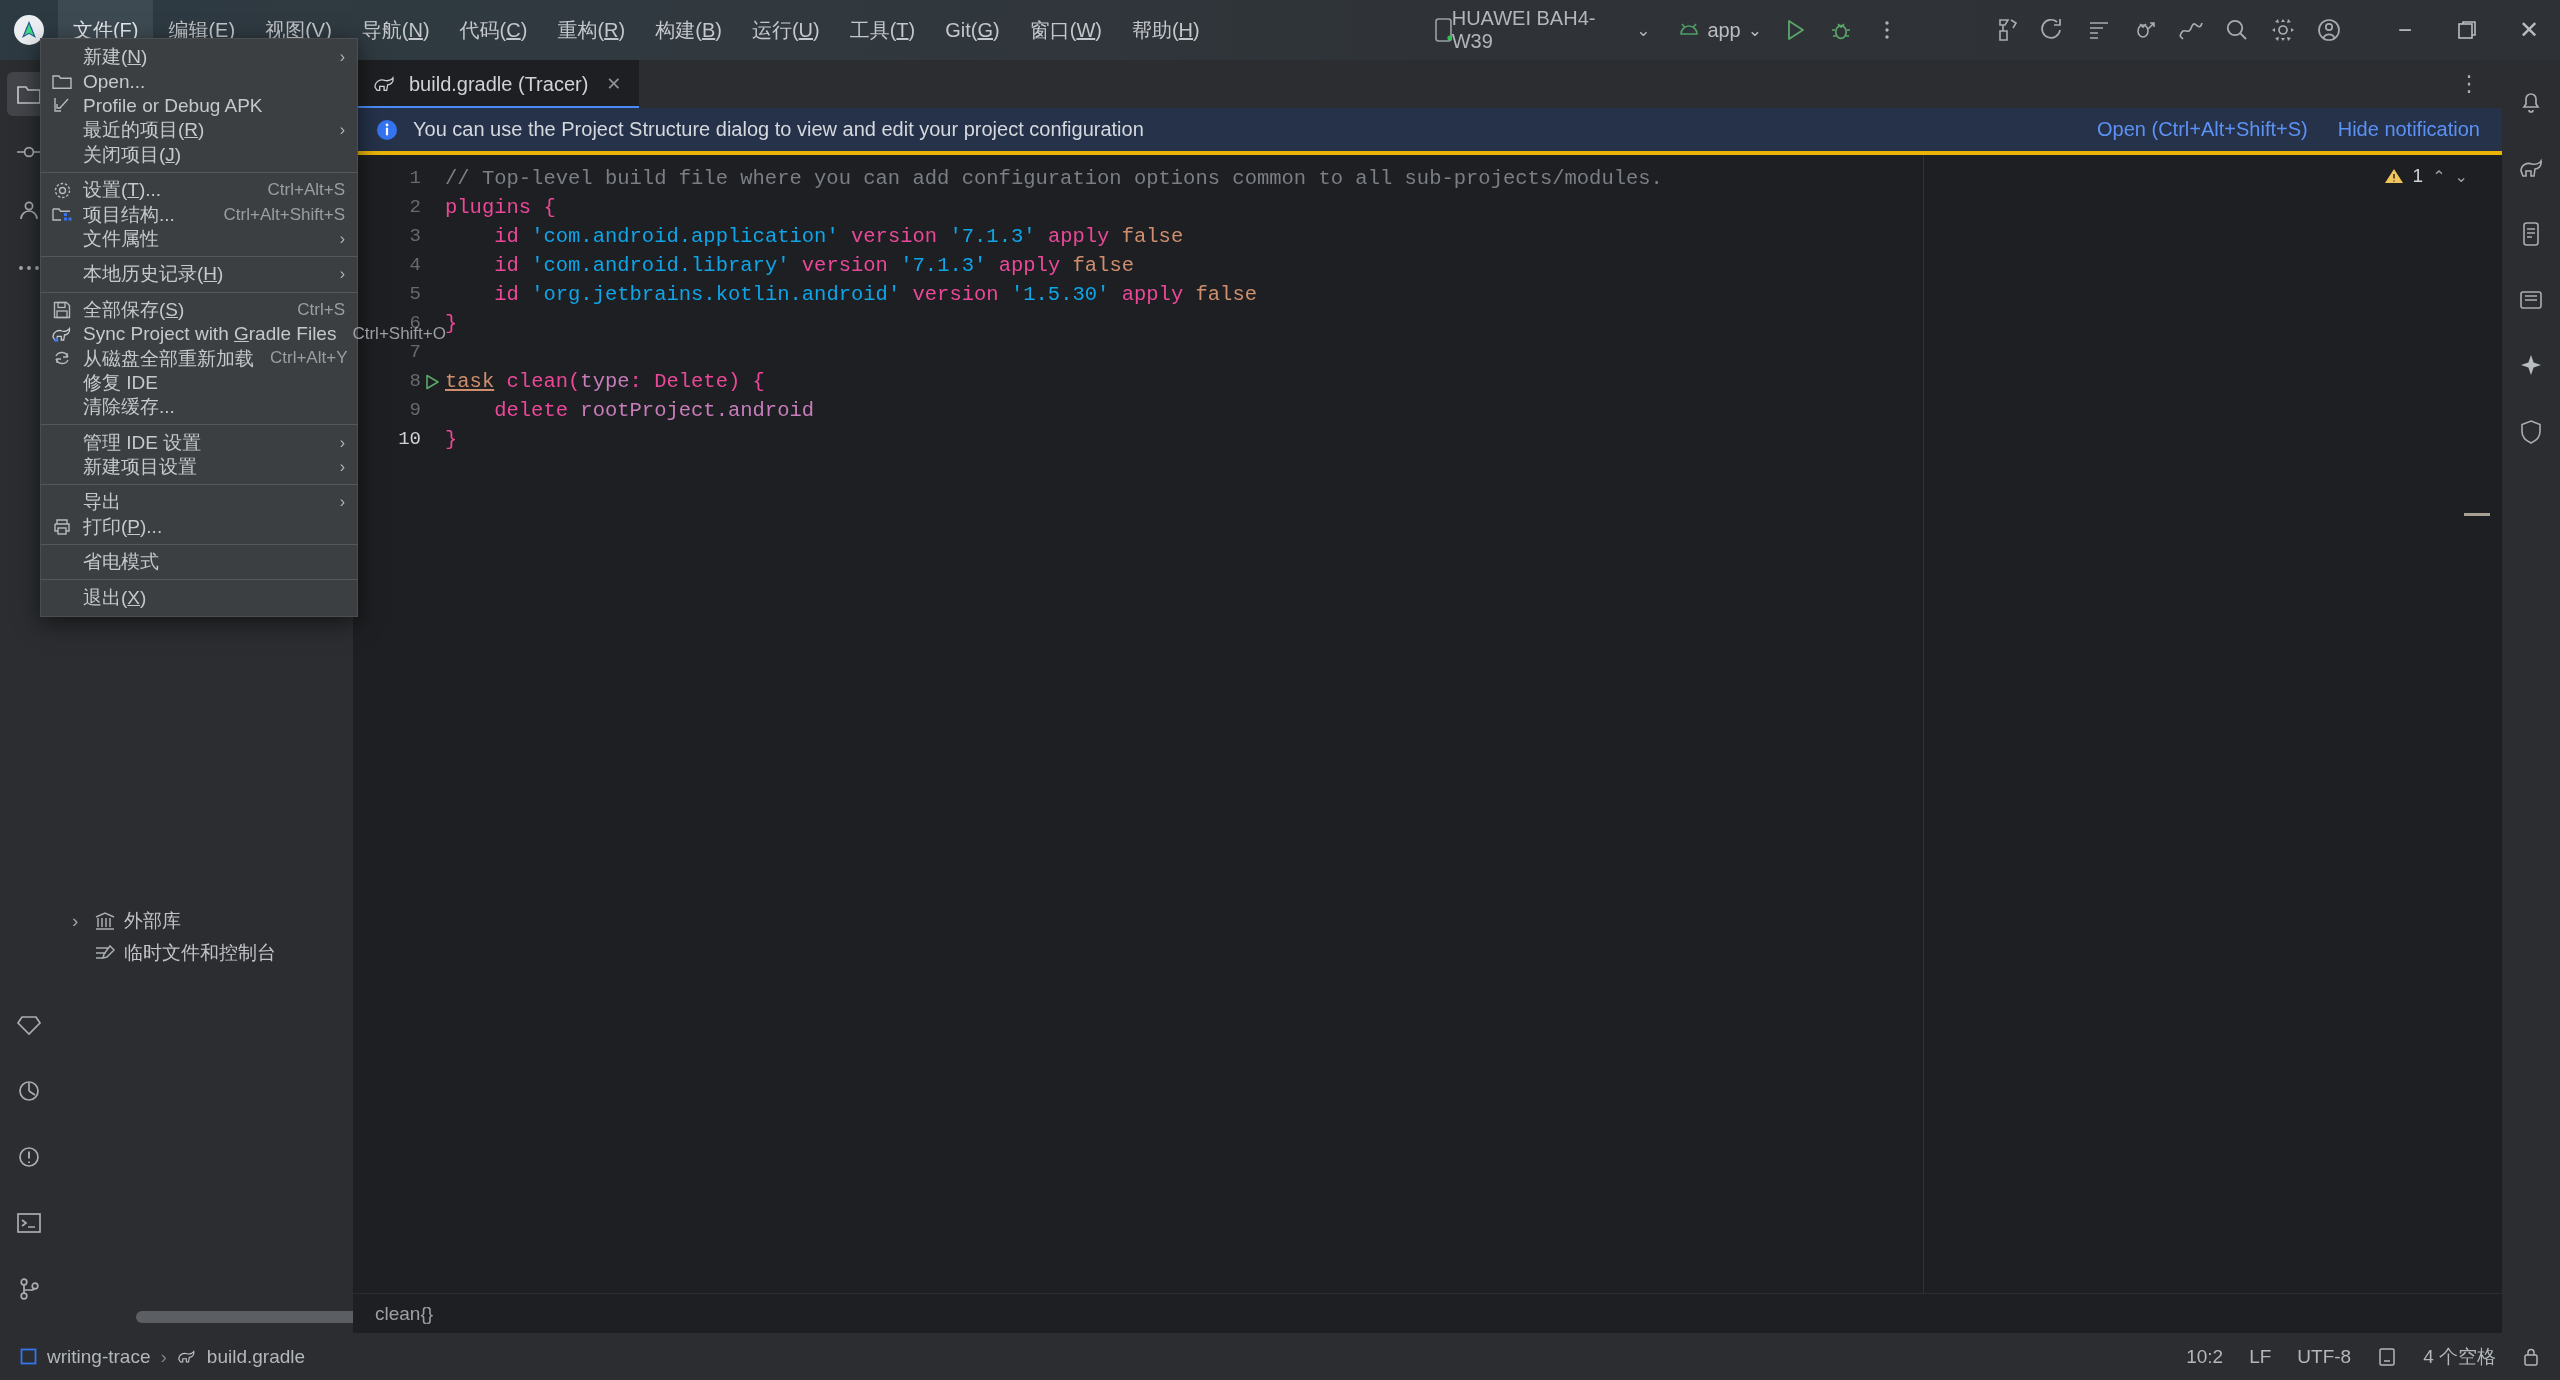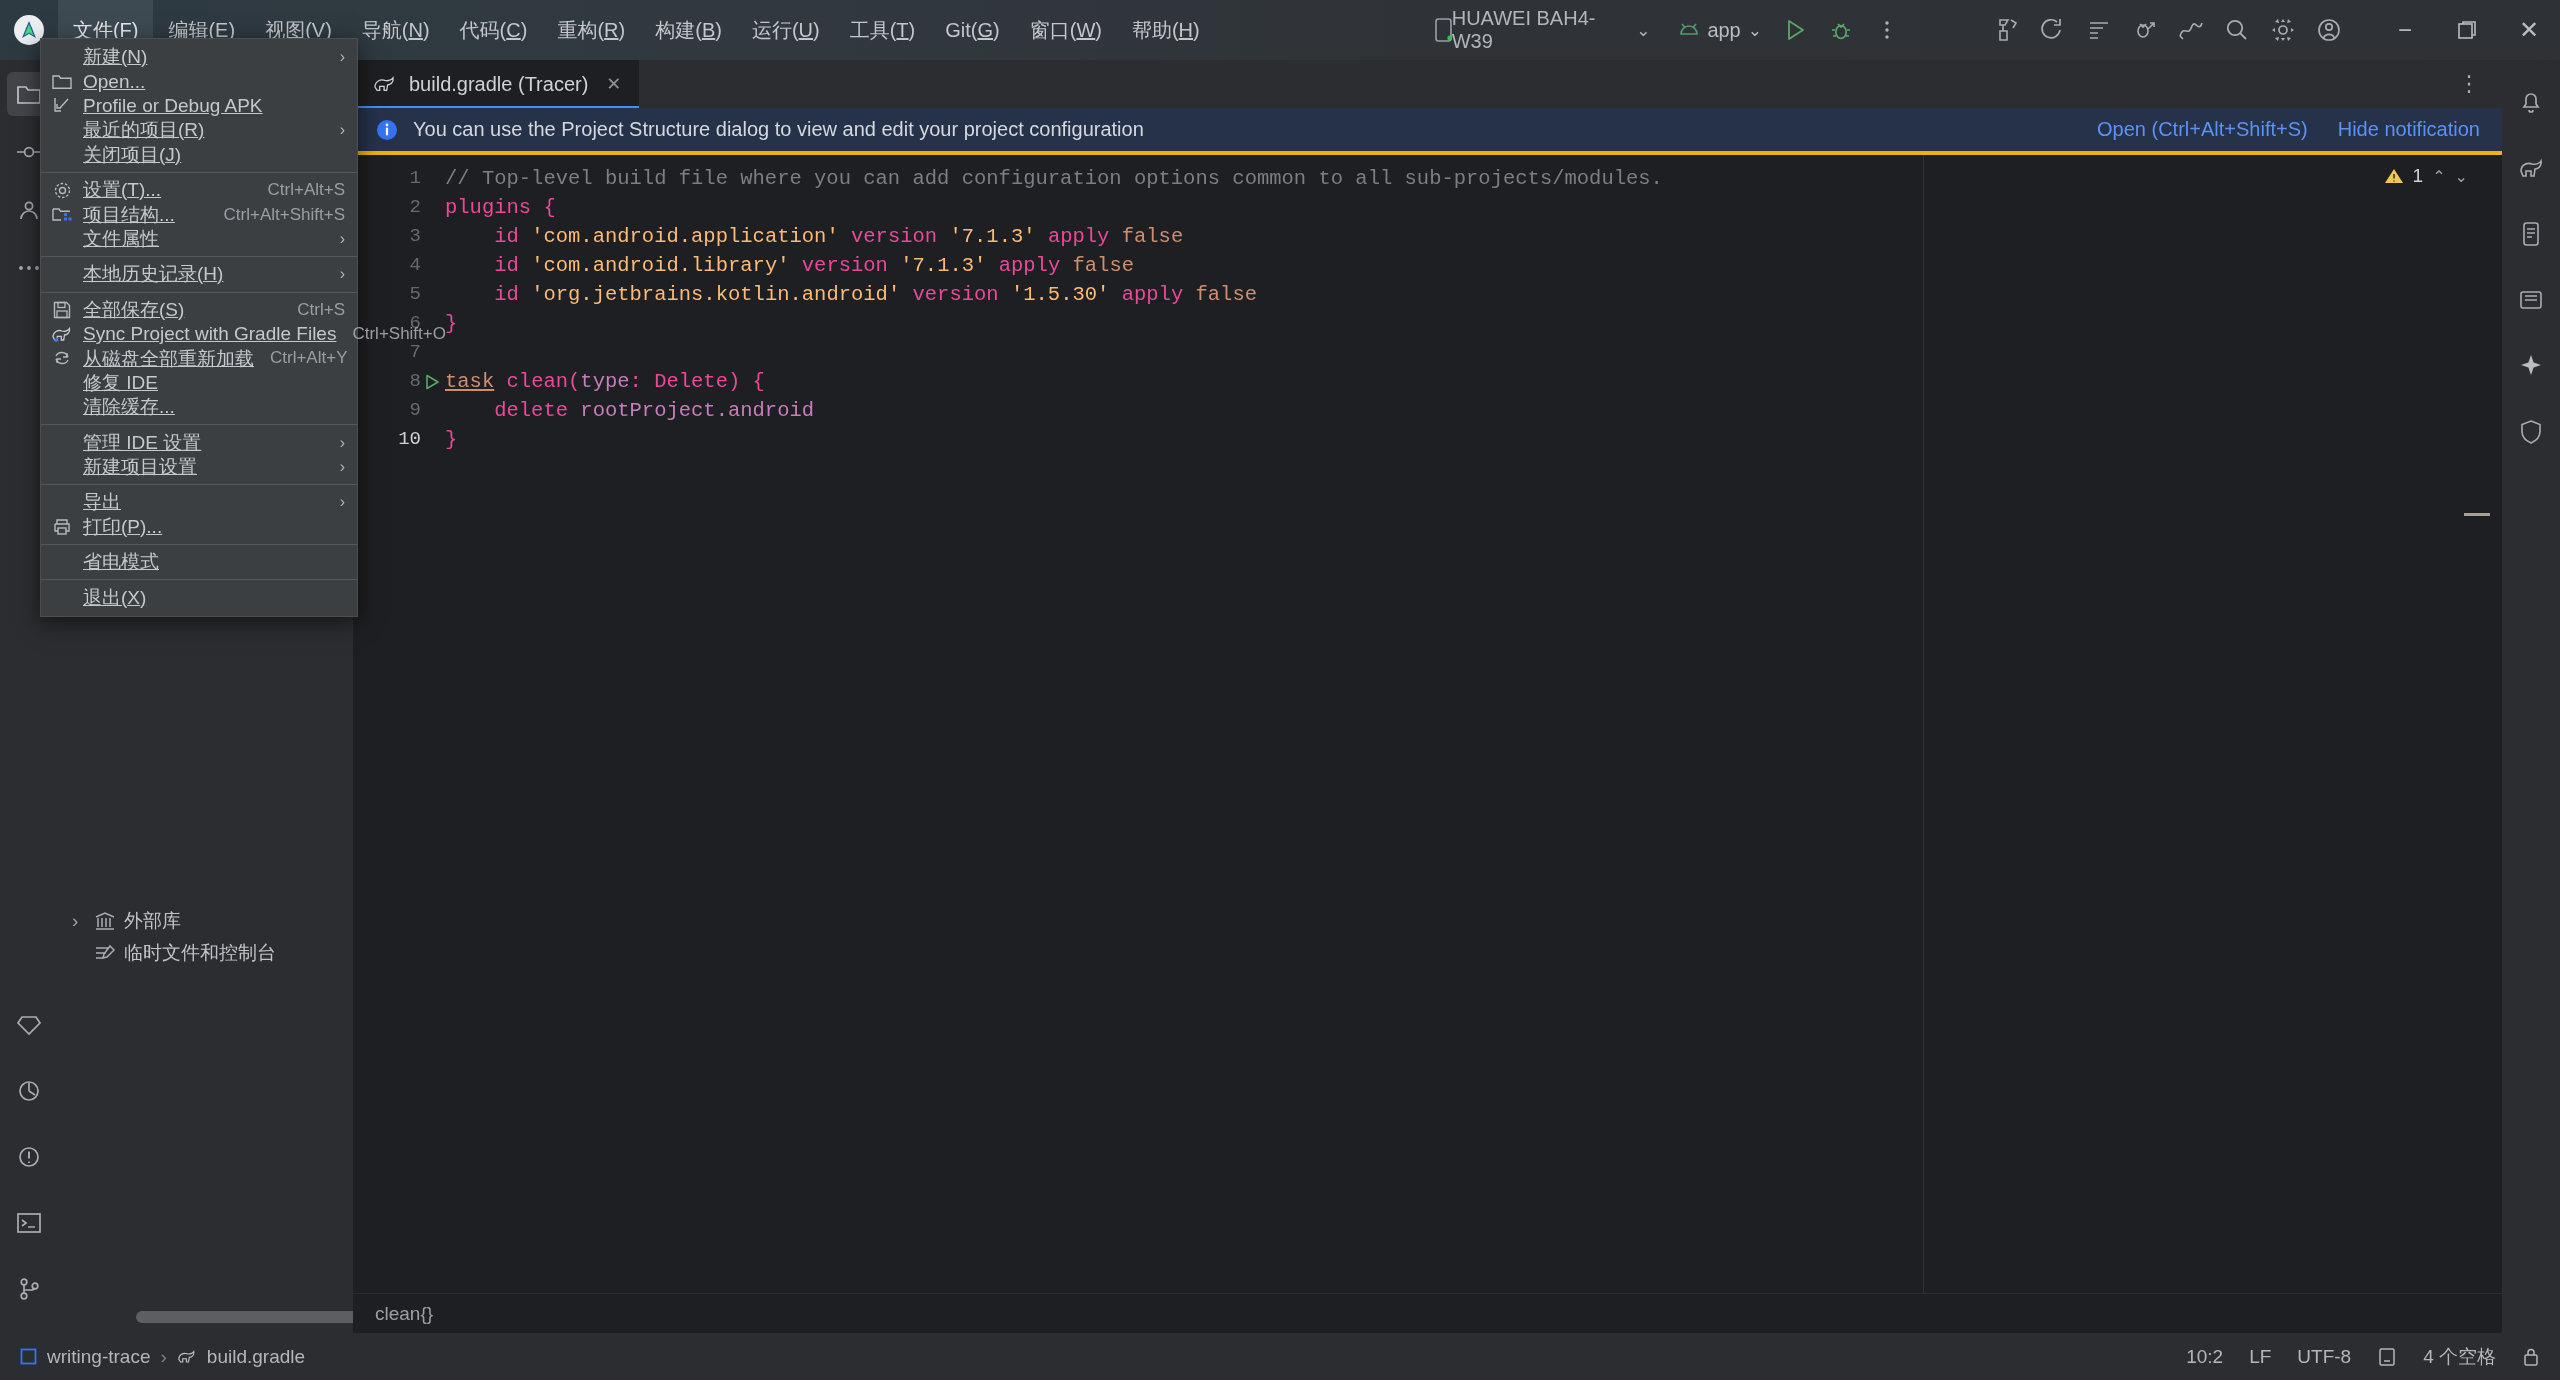--- a/index.html
+++ b/index.html
@@ -71,21 +71,21 @@
     position:absolute; left:40px; top:38px; width:318px;
     background:#3c3f41; border:1px solid #4b4f51;
     box-shadow:0 6px 22px rgba(0,0,0,.55);
     padding:6px 0; z-index:50;
   }
   .mi{
     position:relative; display:flex; align-items:center; height:24.4px;
     font-size:19px; color:#c5c8cc; padding:0 12px 0 0; white-space:nowrap;
   }
   .mi .mi-ico{ width:42px; display:flex;align-items:center;justify-content:center;flex:0 0 42px; }
-  .mi .mi-label{ flex:1 1 auto;text-decoration:underline; }
+  .mi .mi-label{ flex:1 1 auto; }
   .mi .mi-key{ font-size:17px; color:#9a9ea3; margin-left:16px; }
   .mi .mi-arrow{ margin-left:14px; color:#b0b4b8; font-size:16px; }
   .mi u{ text-decoration:underline; }
   .mi-sep{ height:1px; background:#55585a; margin:5px 0; }
 
   
   #editor-wrap{
     position:absolute; left:353px; top:60px; right:58px; bottom:47px;
     background:#1e1f22;
     display:flex; flex-direction:column;
@@ -115,21 +115,21 @@
     font-family:"Liberation Mono", monospace; line-height:29px;
   }
   #run-gutter{ position:absolute; left:70px; top:0; width:22px; height:100%; padding-top:9px; line-height:29px;}
   #code{
     position:absolute; left:92px; top:0; right:0; padding-top:9px;
     font-family:"Liberation Mono", monospace; font-size:20.5px; line-height:29px;
     white-space:pre; color:#bcbec4;
   }
   .c-comment{ color:#7a7e85; }
   .c-kw{ color:#cf8e6d; }
-  .c-str{ color:#fdba74; }
+  .c-str{ color:#0ea5e9; }
   .c-prop{ color:#c77dbb; }
   .c-ident{ color:#ec4899; }
   .c-field{ color:#c77dbb; }
   .cur-line{ background:#26282e; }
 
   #fold-line{ position:absolute; left:1570px; top:0; bottom:0; width:1px; background:#2f3135; }
   #insp-widget{
     position:absolute; right:34px; top:10px; display:flex; align-items:center; gap:9px; font-size:19px; color:#cfd2d6;
   }
   #insp-widget .chev{ color:#9a9ea3; font-size:16px; }

